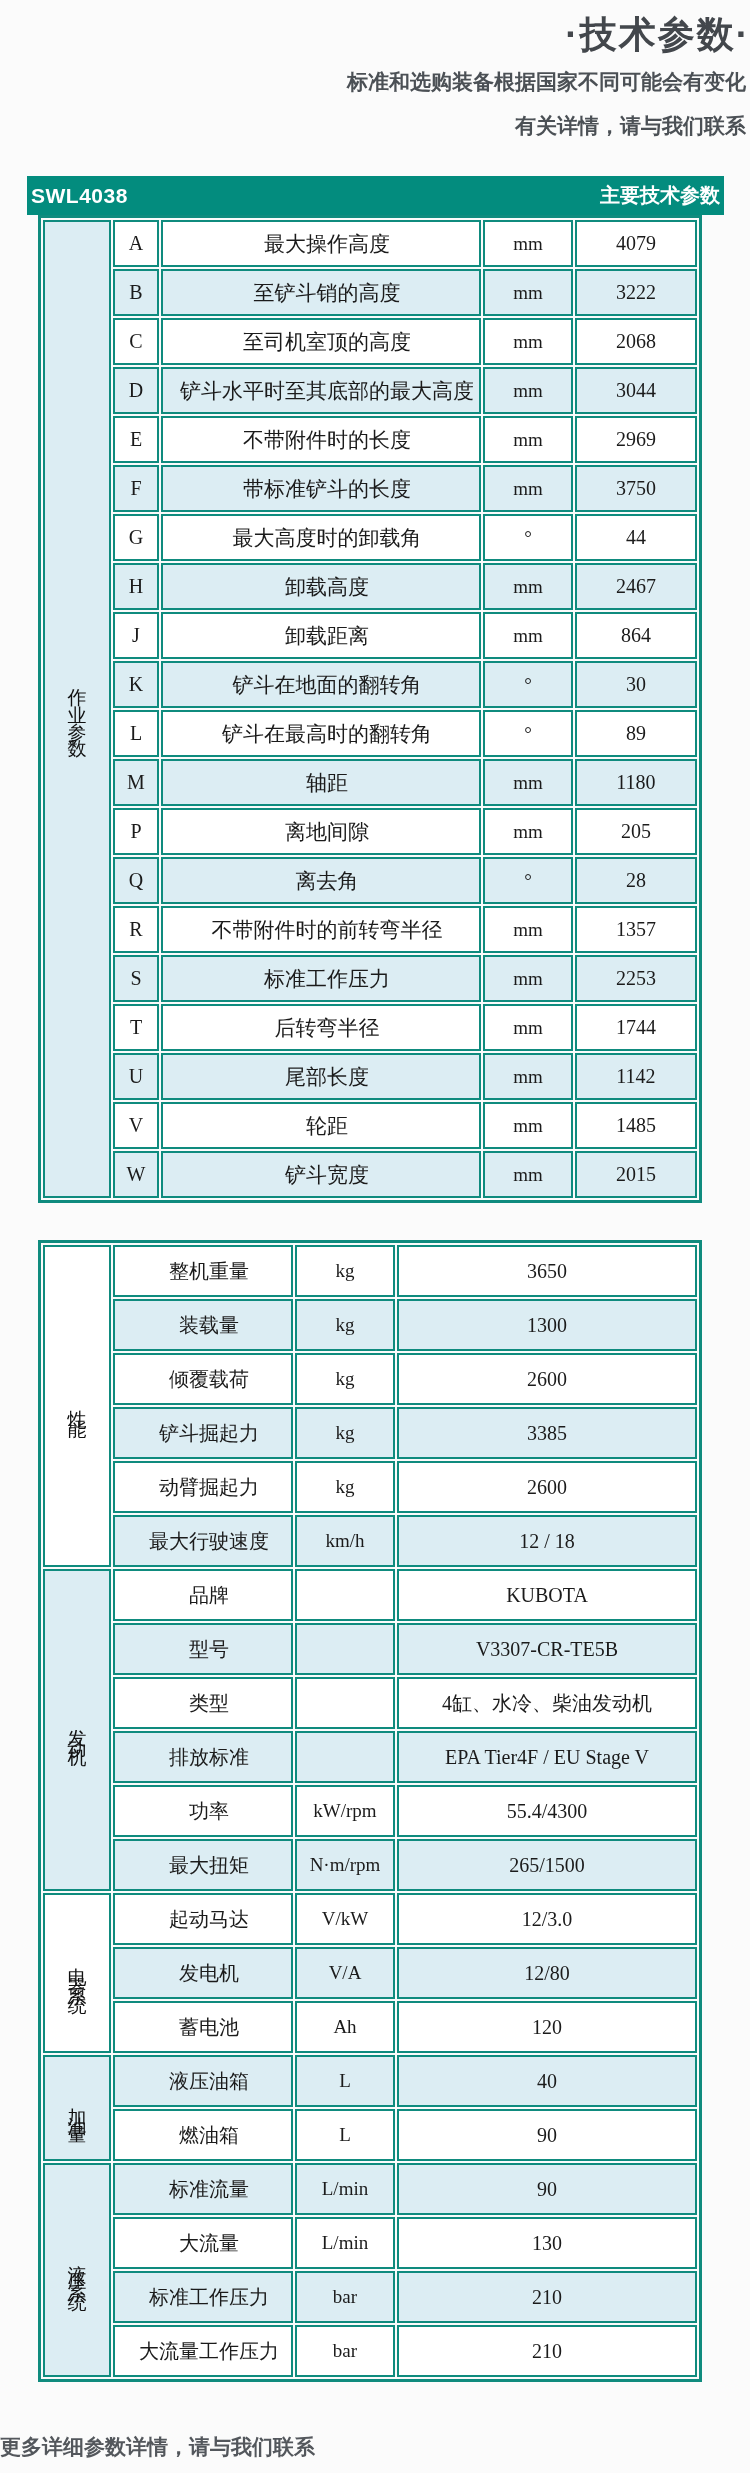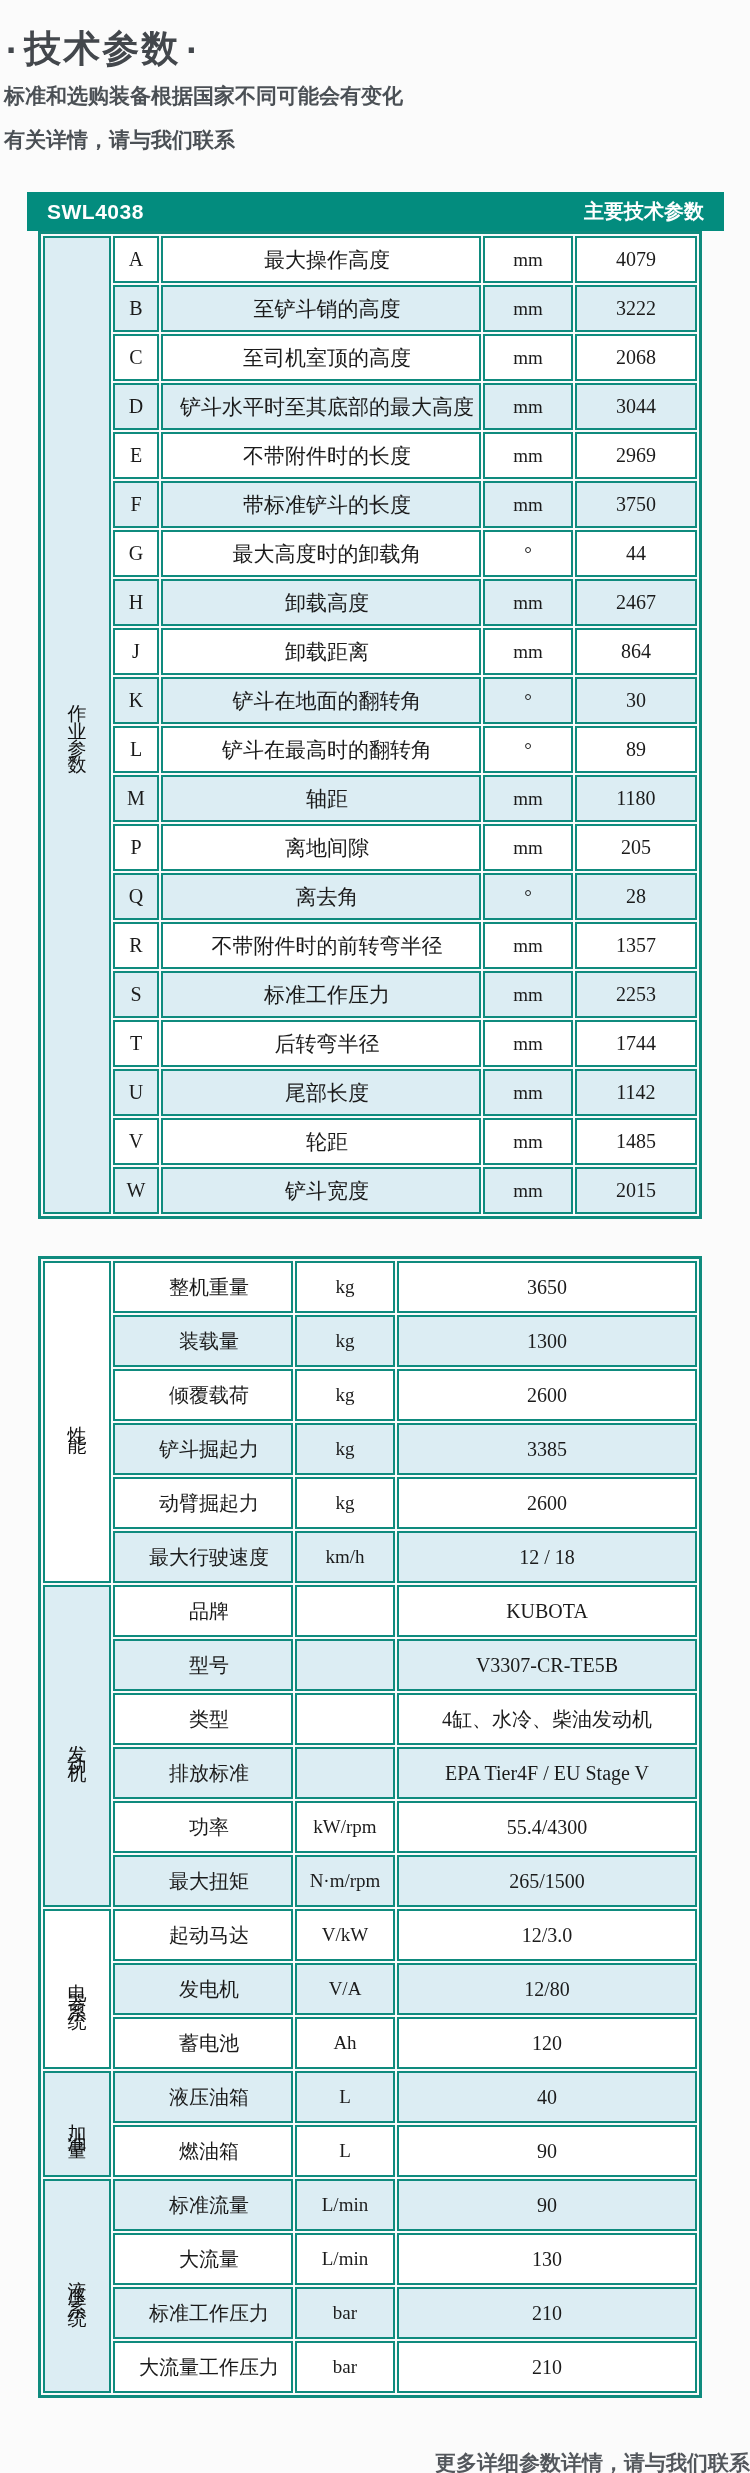--- a/index.html
+++ b/index.html
@@ -11,34 +11,34 @@
   html,body{margin:0;padding:0;}
   body{
     width:750px;
     background:var(--page);
     font-family:"Liberation Sans","DejaVu Sans",sans-serif;
     color:#1b1b1b;
   }
   .page{width:750px;padding-bottom:60px;}
 
   
-  .hdr{text-align:left;padding-top:28px;font-family:Liberation Mono, monospace;}
+  .hdr{text-align:right;padding-top:12px;}
   .hdr h1{
     margin:0;font-size:37px;line-height:46px;font-weight:bold;
     color:#43474c;letter-spacing:2px;
   }
   .hdr .sub{
     margin:4px;font-size:21px;line-height:40px;color:#4b5055;font-weight:bold;
   }
 
   
   .model-bar{
     margin:30px 26px 0 27px;height:39px;background:var(--bar);
     display:flex;align-items:center;justify-content:space-between;
-    padding:0 20px;box-sizing:border-box;color:#fff;
+    padding:0 4px;box-sizing:border-box;color:#fff;
   }
   .model-bar .model{font-size:21px;font-weight:bold;letter-spacing:.5px;}
   .model-bar .caption{font-size:20px;font-weight:bold;}
 
   
   table.spec{
     border-collapse:separate;border-spacing:2px;
     border:3px solid var(--teal);
     margin-left:38px;width:664px;table-layout:fixed;
   }
@@ -58,21 +58,21 @@
   #t1 td.seclabel .vtext{letter-spacing:.9em;}
   #t2 td.seclabel .vtext{letter-spacing:.5em;}
   td.c-key{font-family:"Liberation Serif","DejaVu Serif",serif;font-size:20px;}
   td.c-name{text-align:left;padding-left:13px;font-size:21px;}
   #t2 td.c-name{font-size:20px;}
   td.c-unit{font-family:"Liberation Serif","DejaVu Serif",serif;font-size:19px;}
   td.c-value{font-family:"Liberation Serif","DejaVu Serif",serif;font-size:20px;}
 
   
   .foot{
-    margin-top:50px;text-align:right;font-size:21px;line-height:30px;
+    margin-top:50px;text-align:left;font-size:21px;line-height:30px;
     color:#53575c;font-weight:bold;
   }
 </style>
 </head>
 <body>
 
 <div class="page">
 
   <div class="hdr">
     <h1>·技术参数·</h1>

